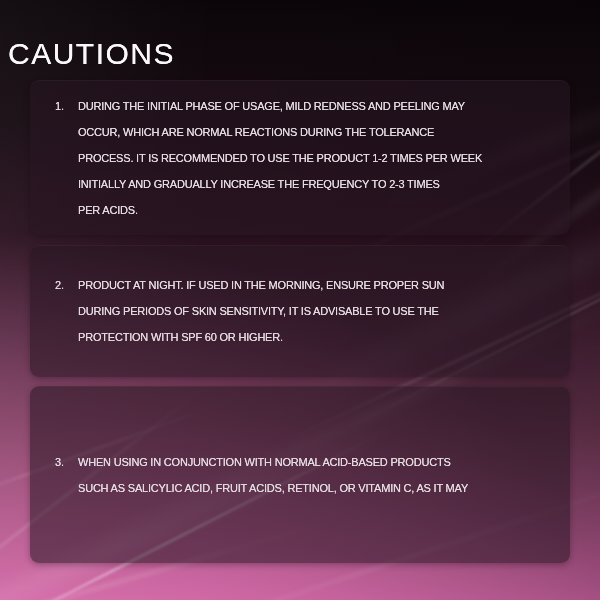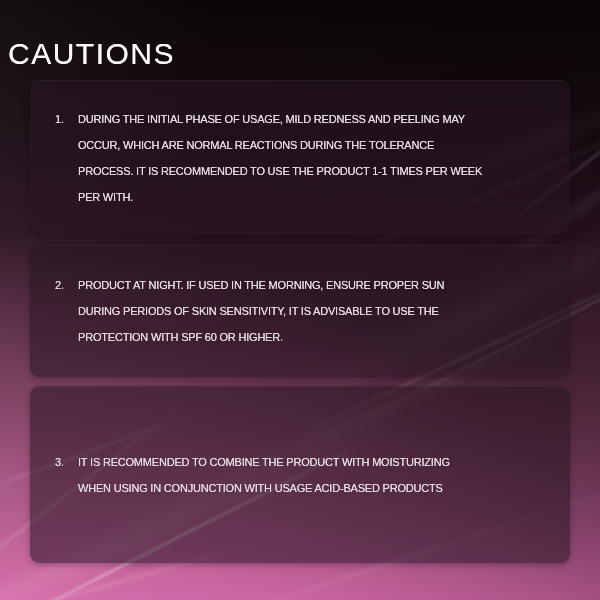--- a/index.html
+++ b/index.html
@@ -80,40 +80,41 @@
   </div>
 
   <h1 class="title">CAUTIONS</h1>
 
   <section class="card" style="top:80px;height:155px;">
     <div class="row">
       <span class="num">1.</span>
       <div class="lines">
         <div class="ln">DURING THE INITIAL PHASE OF USAGE, MILD REDNESS AND PEELING MAY</div>
         <div class="ln">OCCUR, WHICH ARE NORMAL REACTIONS DURING THE TOLERANCE</div>
-        <div class="ln">PROCESS. IT IS RECOMMENDED TO USE THE PRODUCT 1-1 TIMES PER WEEK</div>
-        <div class="ln">PER WITH.</div>
+        <div class="ln">PROCESS. IT IS RECOMMENDED TO USE THE PRODUCT 1-2 TIMES PER WEEK</div>
+        <div class="ln">INITIALLY AND GRADUALLY INCREASE THE FREQUENCY TO 2-3 TIMES</div>
+        <div class="ln">PER ACIDS.</div>
       </div>
     </div>
   </section>
 
   <section class="card" style="top:245px;height:132px;">
     <div class="row">
       <span class="num">2.</span>
       <div class="lines">
         <div class="ln">PRODUCT AT NIGHT. IF USED IN THE MORNING, ENSURE PROPER SUN</div>
         <div class="ln">DURING PERIODS OF SKIN SENSITIVITY, IT IS ADVISABLE TO USE THE</div>
         <div class="ln">PROTECTION WITH SPF 60 OR HIGHER.</div>
       </div>
     </div>
   </section>
 
   <section class="card" style="top:386px;height:177px;">
     <div class="row">
       <span class="num">3.</span>
       <div class="lines">
-        <div class="ln">IT IS RECOMMENDED TO COMBINE THE PRODUCT WITH MOISTURIZING</div>
-        <div class="ln">WHEN USING IN CONJUNCTION WITH USAGE ACID-BASED PRODUCTS</div>
+        <div class="ln">WHEN USING IN CONJUNCTION WITH NORMAL ACID-BASED PRODUCTS</div>
+        <div class="ln">SUCH AS SALICYLIC ACID, FRUIT ACIDS, RETINOL, OR VITAMIN C, AS IT MAY</div>
       </div>
     </div>
   </section>
 
 </div>
 
 </body></html>

